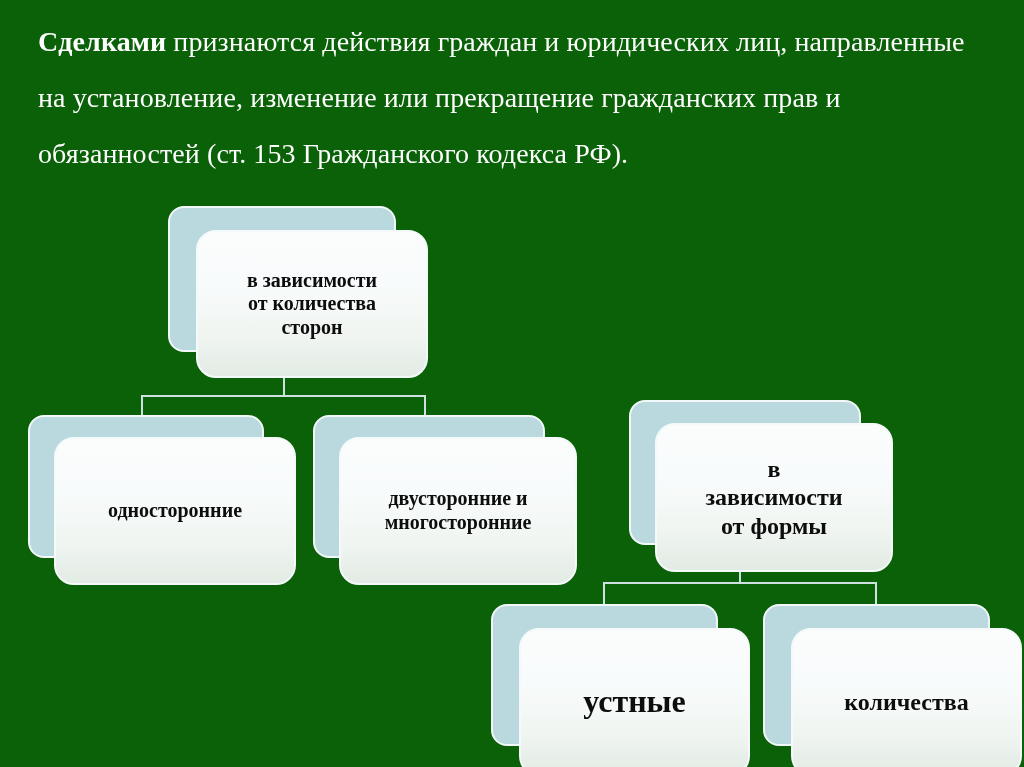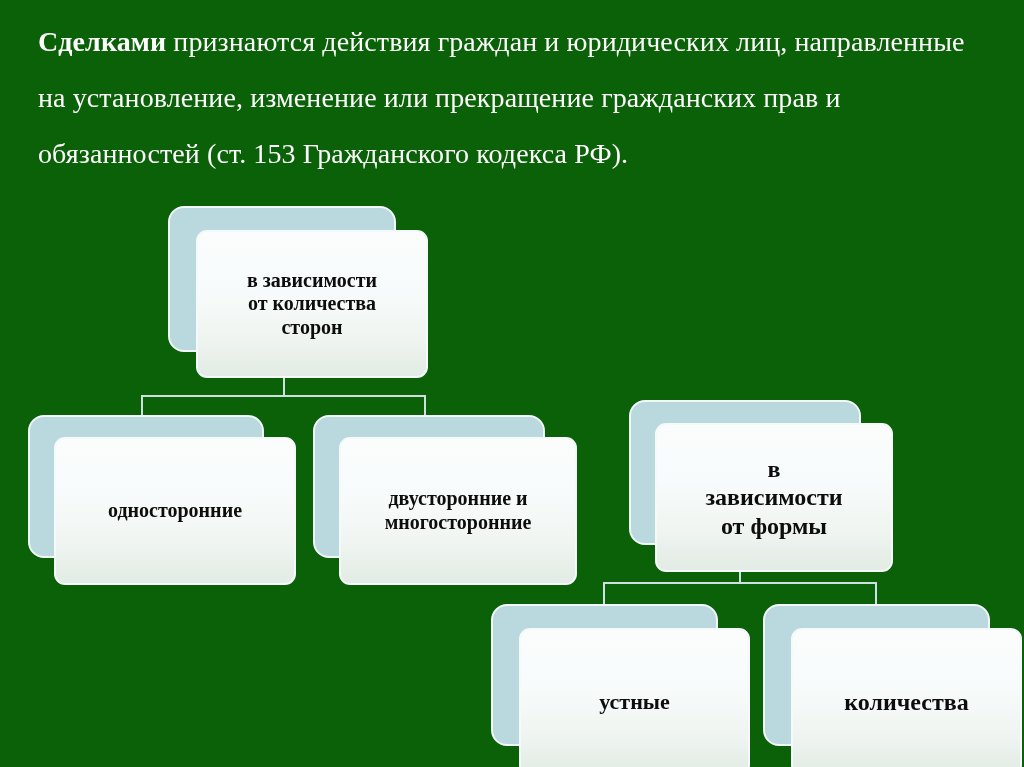--- a/index.html
+++ b/index.html
@@ -57,21 +57,21 @@
     top: 0;
     background: #b9d9de;
     border: 2px solid #f2f8f8;
     border-radius: 16px;
     box-sizing: border-box;
   }
   .node .front {
     position: absolute;
     background: linear-gradient(to bottom, #fbfdfd 0%, #f8fbfb 38%, #f0f5f1 72%, #e2ebe4 100%);
     border: 2px solid #f4f9f9;
-    border-radius: 11px;
+    border-radius: 20px;
     box-sizing: border-box;
     display: flex;
     align-items: center;
     justify-content: center;
   }
   .node .label {
     color: #0d0d0d;
     font-family: "Liberation Serif", "DejaVu Serif", serif;
     font-weight: bold;
     text-align: center;
@@ -128,21 +128,21 @@
     <div class="front" style="left:26px; top:23px; width:238px; height:149px;">
       <div class="label" style="font-size:24px;">в
 зависимости
 от формы</div>
     </div>
   </div>
 
   <div class="node" style="left:491px; top:604px; width:259px; height:166px;">
     <div class="back" style="width:227px; height:142px;"></div>
     <div class="front" style="left:28px; top:24px; width:231px; height:148px;">
-      <div class="label" style="font-size:22px;text-align:center;">устные</div>
+      <div class="label" style="font-size:32px;text-align:center;">устные</div>
     </div>
   </div>
 
   <div class="node" style="left:763px; top:604px; width:259px; height:166px;">
     <div class="back" style="width:227px; height:142px;"></div>
     <div class="front" style="left:28px; top:24px; width:231px; height:148px;">
       <div class="label" style="font-size:24px;">количества</div>
     </div>
   </div>
 

